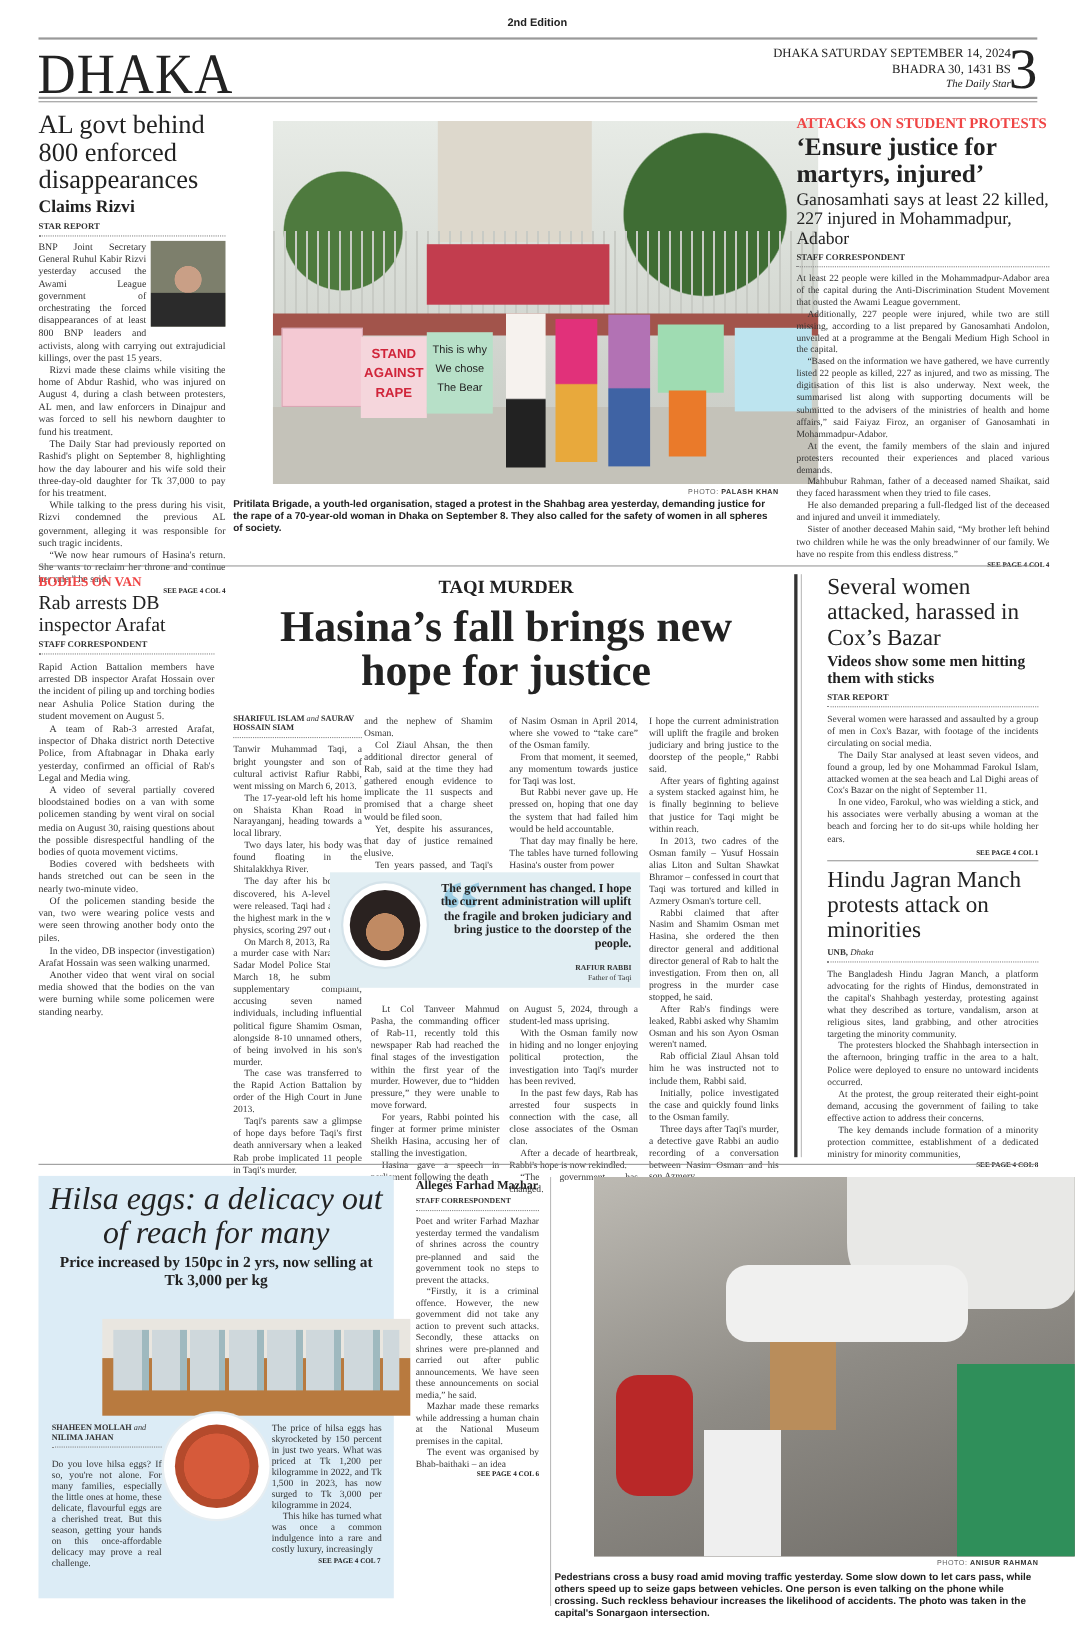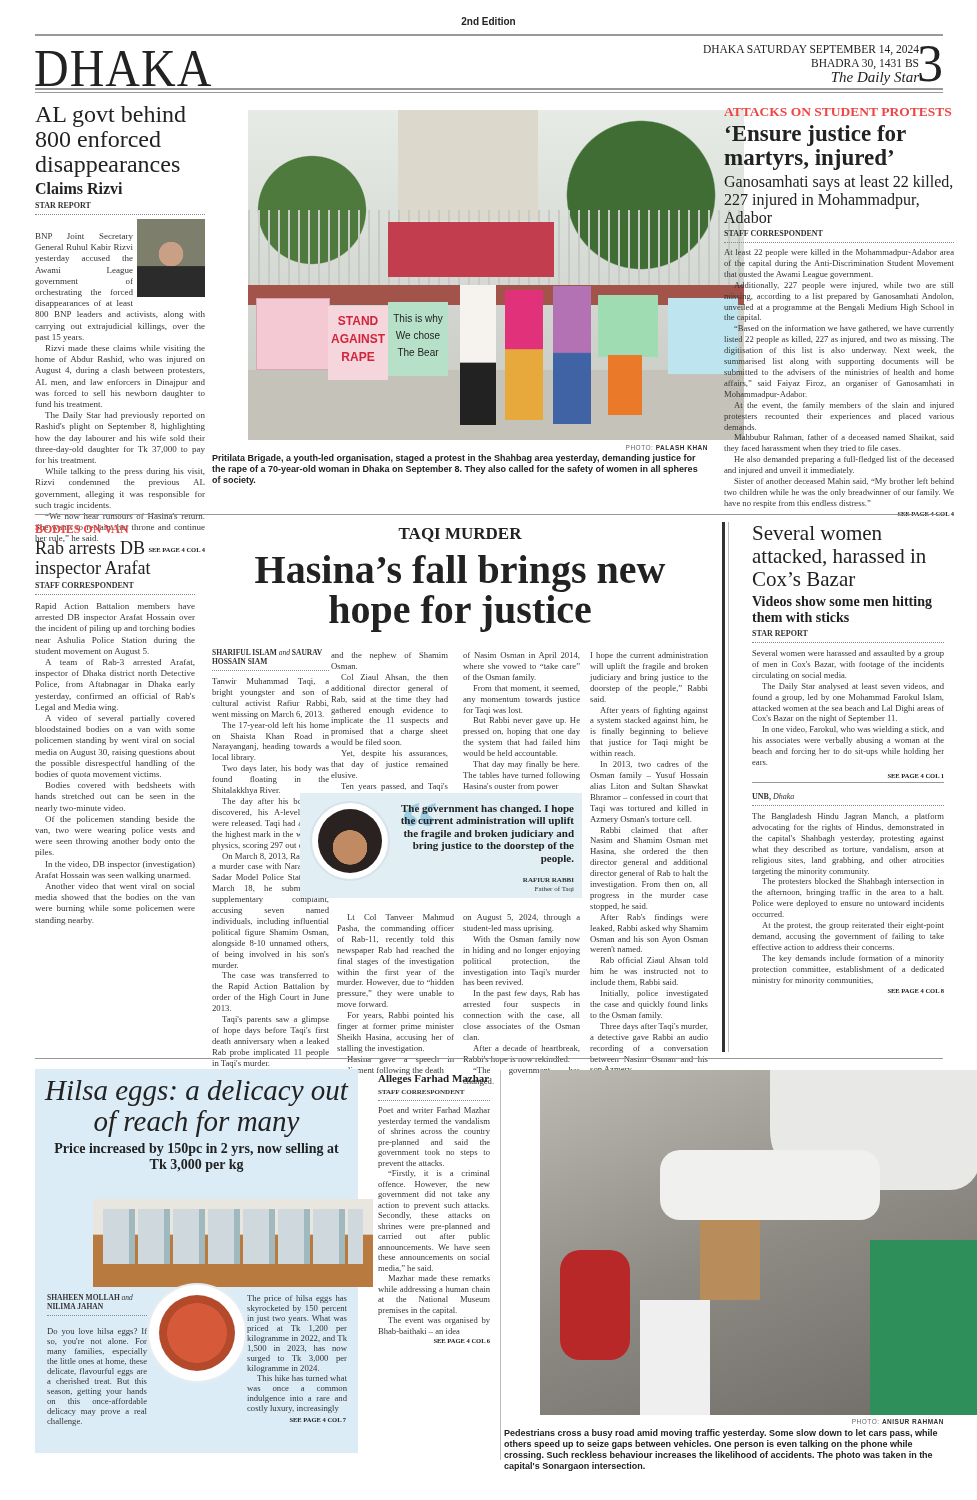--- a/index.html
+++ b/index.html
@@ -4,21 +4,21 @@
 <style>
   * { box-sizing: border-box; margin: 0; padding: 0; }
   html, body { width: 977px; height: 1500px; background: #fff; overflow: hidden; }
   body { position: relative; font-family: "Liberation Serif", serif; color: #222; }
   .abs { position: absolute; }
   .edition { left: 0; width: 977px; top: 16px; text-align: center; font-family: "Liberation Sans", sans-serif; font-weight: bold; font-size: 10px; color: #222; }
   .rule2 { left: 35px; width: 908px; border-top: 2px solid #999; }
   .rule1 { left: 35px; width: 908px; border-top: 1px solid #999; }
   .masthead-title { left: 34px; top: 38px; font-family: "Liberation Serif", serif; font-size: 48px; letter-spacing: 1px; transform: scaleY(1.08); transform-origin: left top; color: #222; }
   .dateline { right: 58px; top: 42px; text-align: right; font-family: "Liberation Serif", serif; font-size: 11.5px; line-height: 14px; color: #222; }
-  .dateline .brand { font-family: "Liberation Serif", serif; font-style: italic; font-size: 15px; }
+  .dateline .brand { font-family: "Liberation Serif", serif; font-style: italic; font-size: 10px; }
   .pageno { right: 34px; top: 40px; font-size: 52px; line-height: 48px; color: #222; }
 
   .head { color: #222; font-family: "Liberation Serif", serif; }
   .kicker { font-weight: bold; font-size: 13px; letter-spacing: 0; color: #ef4444; }
   .byline { font-family: "Liberation Serif", serif; font-weight: bold; font-size: 8px; color: #333; border-bottom: 1px dotted #888; padding-bottom: 4px; text-transform: uppercase; }
   .body { font-size: 9px; line-height: 11.2px; text-align: justify; color: #333; }
   .body p { text-indent: 10px; }
   .body p:first-child { text-indent: 0; }
   .see { font-family: "Liberation Serif", serif; font-weight: bold; font-size: 6.5px; text-align: right; color: #222; margin-top: 1px; }
   .credit { font-family: "Liberation Sans", sans-serif; font-size: 6.5px; color: #666; text-align: right; letter-spacing: 0.5px; }
@@ -49,21 +49,21 @@
 <div class="abs rule2" style="top:88px;"></div>
 <div class="abs rule1" style="top:92px;"></div>
 
 <div class="abs" style="left:35px; top:102px; width:170px;">
   <div class="head" style="font-size:24px; line-height:25px;">AL govt behind 800 enforced disappearances</div>
   <div class="head" style="font-size:16px; font-weight:bold; margin-top:3px;">Claims Rizvi</div>
   <div class="byline" style="margin-top:3px;">STAR REPORT</div>
   <div class="photo" style="float:right; width:68px; height:78px; margin:4px 0 2px 4px; background: radial-gradient(circle at 50% 45%, #c99f86 0 22%, #7d7f6c 23% 100%);">
     <div style="width:100%; height:100%; background: linear-gradient(180deg, rgba(255,255,255,0) 60%, #2b2b2b 61%);"></div>
   </div>
-  <div class="body" style="margin-top:16px;">
+  <div class="body" style="margin-top:4px;">
     <p>BNP Joint Secretary General Ruhul Kabir Rizvi yesterday accused the Awami League government of orchestrating the forced disappearances of at least 800 BNP leaders and activists, along with carrying out extrajudicial killings, over the past 15 years.</p>
     <p>Rizvi made these claims while visiting the home of Abdur Rashid, who was injured on August 4, during a clash between protesters, AL men, and law enforcers in Dinajpur and was forced to sell his newborn daughter to fund his treatment.</p>
     <p>The Daily Star had previously reported on Rashid's plight on September 8, highlighting how the day labourer and his wife sold their three-day-old daughter for Tk 37,000 to pay for his treatment.</p>
     <p>While talking to the press during his visit, Rizvi condemned the previous AL government, alleging it was responsible for such tragic incidents.</p>
     <p>“We now hear rumours of Hasina's return. She wants to reclaim her throne and continue her rule,” he said.</p>
   </div>
   <div class="see">SEE PAGE 4 COL 4</div>
 </div>
 
 <div class="abs photo" style="left:212px; top:110px; width:496px; height:330px;">
@@ -228,20 +228,21 @@
     <p>Several women were harassed and assaulted by a group of men in Cox's Bazar, with footage of the incidents circulating on social media.</p>
     <p>The Daily Star analysed at least seven videos, and found a group, led by one Mohammad Farokul Islam, attacked women at the sea beach and Lal Dighi areas of Cox's Bazar on the night of September 11.</p>
     <p>In one video, Farokul, who was wielding a stick, and his associates were verbally abusing a woman at the beach and forcing her to do sit-ups while holding her ears.</p>
   </div>
   <div class="see" style="margin-top:4px;">SEE PAGE 4 COL 1</div>
 </div>
 
 <div class="abs" style="left:752px; top:782px; width:192px; border-top:1px solid #999;"></div>
 
 <div class="abs" style="left:752px; top:788px; width:192px;">
+  <div class="head" style="font-size:21px; line-height:23px;">Hindu Jagran Manch protests attack on minorities</div>
   <div class="byline" style="margin-top:4px;">
     <span>UNB,</span>
     <i style="font-weight:normal; text-transform:none;">Dhaka</i>
   </div>
   <div class="body" style="margin-top:5px; font-size:8.6px; line-height:10.9px;">
     <p>The Bangladesh Hindu Jagran Manch, a platform advocating for the rights of Hindus, demonstrated in the capital's Shahbagh yesterday, protesting against what they described as torture, vandalism, arson at religious sites, land grabbing, and other atrocities targeting the minority community.</p>
     <p>The protesters blocked the Shahbagh intersection in the afternoon, bringing traffic in the area to a halt. Police were deployed to ensure no untoward incidents occurred.</p>
     <p>At the protest, the group reiterated their eight-point demand, accusing the government of failing to take effective action to address their concerns.</p>
     <p>The key demands include formation of a minority protection committee, establishment of a dedicated ministry for minority communities,</p>
   </div>

